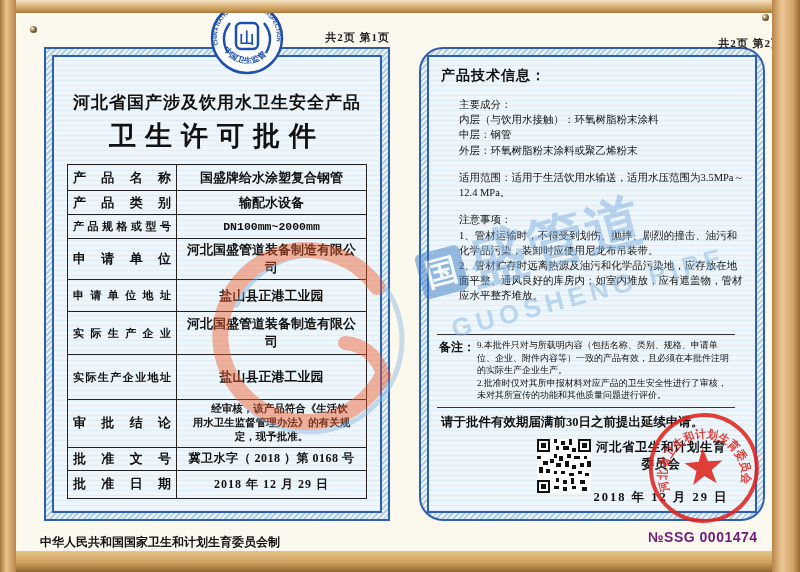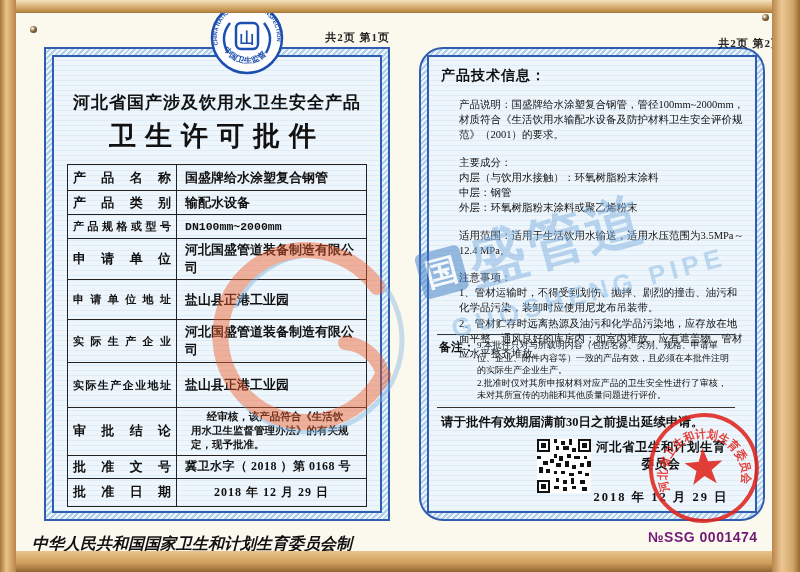--- a/index.html
+++ b/index.html
@@ -22,26 +22,26 @@
         background:#eef6fc;
         background-image:repeating-linear-gradient(0deg,rgba(150,200,235,.20) 0 1px,rgba(255,255,255,0) 1px 5px);}
   .pg-ind{position:absolute;width:95px;text-align:right;font-size:11px;font-weight:bold;letter-spacing:1px;color:#222;z-index:3;}
   
   .t1{margin-top:34px;text-align:center;font-size:17px;font-weight:bold;letter-spacing:1px;}
   .t2{margin-top:4px;text-align:center;font-size:27px;font-weight:bold;letter-spacing:9px;}
   table.cert{margin:10px auto 0;border-collapse:collapse;width:300px;table-layout:fixed;}
   table.cert td{border:1.5px solid #222;vertical-align:middle;}
   td.lbl{width:98px;font-weight:bold;font-size:13px;padding:2px 5px;text-align:justify;text-align-last:justify;white-space:nowrap;}
   td.lbl.tight{font-size:11px;}
-  td.val{font-size:13px;font-weight:bold;padding:2px 8px;}
+  td.val{font-size:13px;font-weight:bold;padding:2px 8px;text-align:center;}
   td.val.mono{font-family:"Liberation Mono","DejaVu Sans Mono",monospace;font-size:11.5px;}
   td.val.small{font-size:10.5px;line-height:1.35;text-indent:1.5em;padding:2px 14px;}
   td.val.num{font-size:12px;letter-spacing:.5px;}
   td.val.center{text-align:center;font-size:12px;letter-spacing:1px;}
-  .footer-left{position:absolute;left:32px;top:534px;font-size:16px;font-weight:bold;z-index:5;font-style:italic;}
+  .footer-left{position:absolute;left:40px;top:534px;font-size:12px;font-weight:bold;z-index:5;}
   .serial{position:absolute;left:648px;top:529px;font-size:14px;font-weight:bold;color:#701a75;z-index:5;
           font-family:"Liberation Sans","DejaVu Sans",sans-serif;letter-spacing:.5px;}
   
   .p2-head{margin:10px 0 0 12px;font-size:14px;font-weight:bold;letter-spacing:1px;}
   .p2-body{margin:12px 10px 0 30px;font-size:10.5px;line-height:1.45;}
   .p2-block{white-space:pre-line;margin-bottom:12px;}
   .p2-bottom{position:absolute;left:8px;right:20px;bottom:5px;}
   .note-sec{border-top:1.5px solid #333;padding:4px 2px 5px;display:flex;}
   .note-label{font-size:12px;font-weight:bold;flex:0 0 auto;}
   .note-list{font-size:9px;line-height:1.4;padding-left:2px;}
@@ -114,21 +114,21 @@
               <td class="val">输配水设备</td>
             </tr>
         <tr style="height:24px;">
               <td class="lbl tight">产品规格或型号</td>
               <td class="val mono">DN100mm~2000mm</td>
             </tr>
         <tr style="height:38px;">
               <td class="lbl">申请单位</td>
               <td class="val">河北国盛管道装备制造有限公司</td>
             </tr>
-        <tr style="height:40px;">
+        <tr style="height:32px;">
               <td class="lbl tight">申请单位地址</td>
               <td class="val">盐山县正港工业园</td>
             </tr>
         <tr style="height:43px;">
               <td class="lbl tight">实际生产企业</td>
               <td class="val">河北国盛管道装备制造有限公司</td>
             </tr>
         <tr style="height:45px;">
               <td class="lbl tight">实际生产企业地址</td>
               <td class="val">盐山县正港工业园</td>
@@ -147,21 +147,20 @@
             </tr>
       </tbody>
         </table>
     </div>
   </div>
 
   <div class="page" style="left:419px;border-radius:24px;">
     <div class="page-inner">
       <div class="p2-head">产品技术信息：</div>
       <div class="p2-body">
-        <div class="p2-block">产品说明：国盛牌给水涂塑复合钢管，管径100mm~2000mm，材质符合《生活饮用水输配水设备及防护材料卫生安全评价规范》（2001）的要求。</div>
         <div class="p2-block">主要成分：
 内层（与饮用水接触）：环氧树脂粉末涂料
 中层：钢管
 外层：环氧树脂粉末涂料或聚乙烯粉末</div>
         <div class="p2-block">适用范围：适用于生活饮用水输送，适用水压范围为3.5MPa～12.4 MPa。</div>
         <div class="p2-block">注意事项：
 1、管材运输时，不得受到划伤、抛摔、剧烈的撞击、油污和化学品污染，装卸时应使用尼龙布吊装带。
 2、管材贮存时远离热源及油污和化学品污染地，应存放在地面平整、通风良好的库房内；如室内堆放，应有遮盖物，管材应水平整齐堆放。</div>
       </div>
       <div class="p2-bottom">

